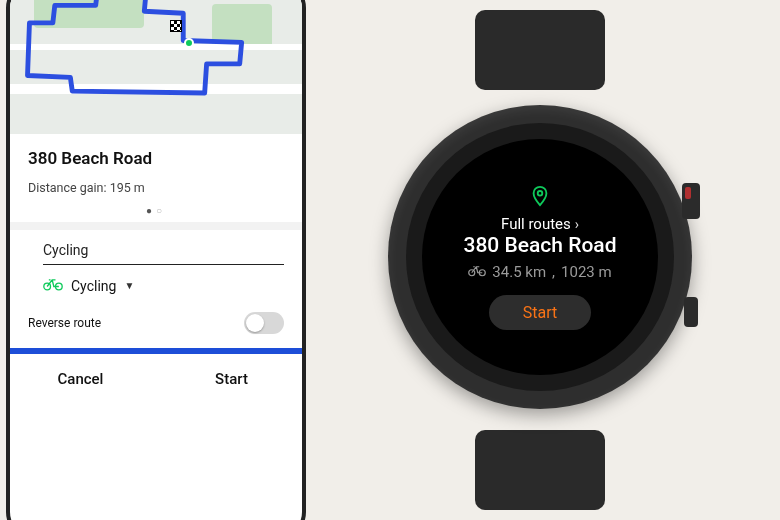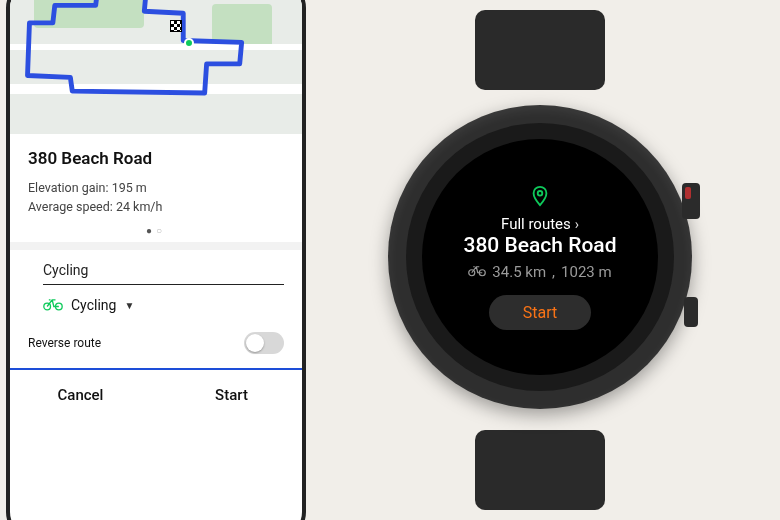--- a/index.html
+++ b/index.html
@@ -75,21 +75,21 @@
   }
   .toggle {
     width:40px; height:22px; background:#d8d8d8; border-radius:11px; position:relative;
   }
   .toggle::after{
     content:""; position:absolute; left:2px; top:2px; width:18px; height:18px;
     background:#fff; border-radius:50%; box-shadow:0 1px 2px rgba(0,0,0,.3);
   }
 
   .btnbar {
-    display:flex; border-top:2px solid #1d4ed8;gap:10px;
+    display:flex; border-top:6px solid #1d4ed8;gap:10px;
   }
   .btnbar > div{
     flex:1; text-align:center; padding:16px 0; font-size:15px; font-weight:500; color:#111;
   }
 
   
   .watch-wrap {
     position:absolute; left:360px; top:20px; width:360px; height:480px;
   }
   .band-top, .band-bottom{
@@ -136,22 +136,21 @@
     <div class="road1"></div>
     <svg class="route" viewBox="0 0 300 150">
       <polyline points="178,58 178,30 138,28 140,6 90,6 88,22 46,22 44,40 20,40 18,94 62,96 64,110 200,112 202,82 236,82 238,60 178,58" fill="none" stroke="#2c4fe0" stroke-width="5" stroke-linejoin="round" stroke-linecap="round"></polyline>
     </svg>
     <span class="flag"></span>
     <span class="startdot"></span>
   </div>
 
   <div class="info">
     <div class="title">380 Beach Road</div>
-    <div class="stat"><span>Elevation gain:</span> <span>195 m</span></div>
-    <div class="stat"><span>Average speed:</span> <span>24 km/h</span></div>
+    <div class="stat"><span>Distance gain:</span> <span>195 m</span></div>
     <div class="pager"><span class="active">●</span><span>○</span></div>
   </div>
 
   <div class="divider"></div>
 
   <div class="section">
     <div class="section-hd">Cycling</div>
     <div class="cycling-row">
       <span class="bike-ico">
         <svg width="20" height="14" viewBox="0 0 24 16">

